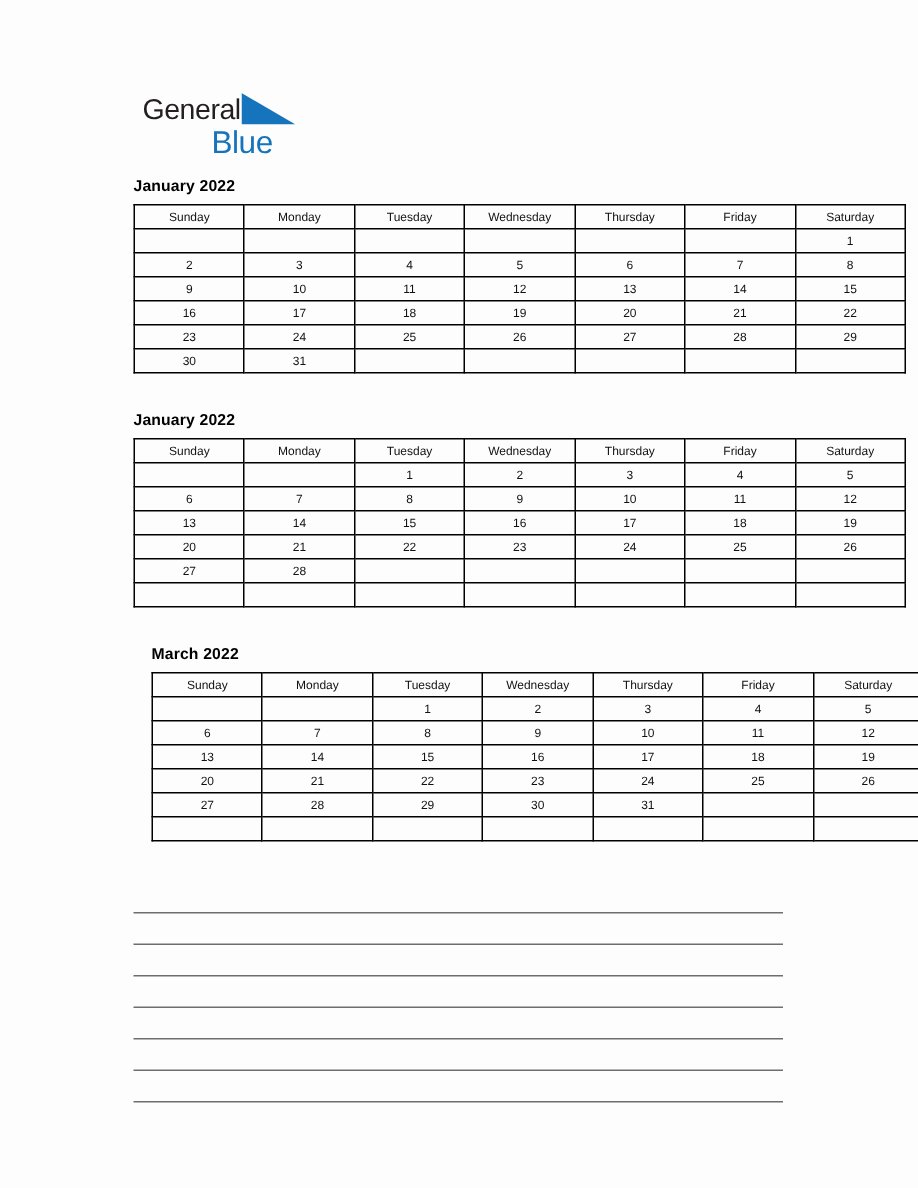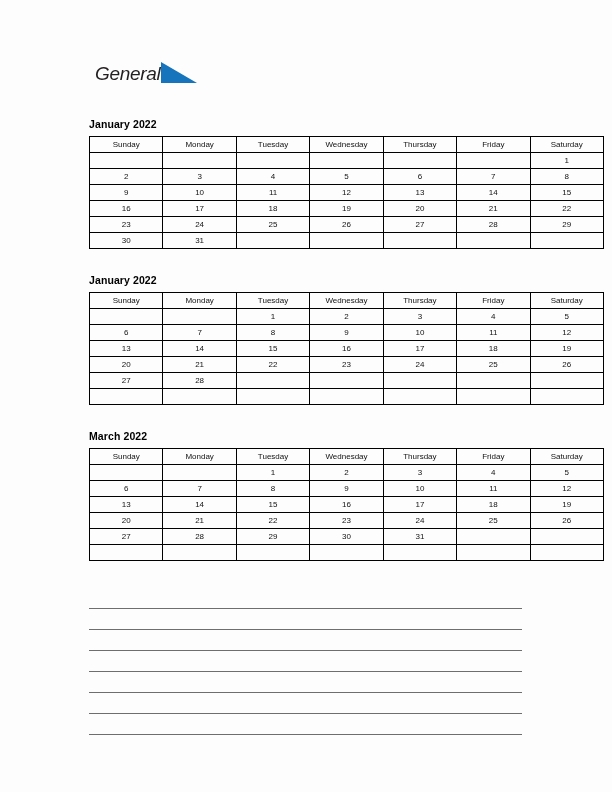--- a/index.html
+++ b/index.html
@@ -16,21 +16,20 @@
     overflow: hidden;
   }
 
   
   .logo {
     position: absolute;
     left: 95px;
     top: 60px;
     width: 110px;
     height: 48px;
-    font-style: italic;
   }
   .logo-row1 {
     position: relative;
     height: 24px;
     display: flex;
     align-items: flex-end;
   }
   .logo-general {
     font-size: 19px;
     font-weight: 400;
@@ -59,21 +58,21 @@
   }
 
   
   .month-block {
     position: absolute;
     left: 89px;
     width: 433px;
   }
   #month-0 { top: 118px; }
   #month-1 { top: 274px; }
-  #month-2 { top: 430px; }
+  #month-2 { top: 430px; margin-left: 12px; }
 
   .month-title {
     text-align: left;
     font-size: 10.5px;
     font-weight: bold;
     color: #000;
     margin-bottom: 6px;
     letter-spacing: 0.1px;
   }
 
@@ -117,20 +116,23 @@
 </style>
 </head>
 <body>
 
 <div class="logo">
   <div class="logo-row1">
     <span class="logo-general">General</span>
     <svg class="logo-triangle" viewBox="0 0 36 21">
       <polygon points="0,21 0,0 36,21" fill="#1574bb"></polygon>
     </svg>
+  </div>
+  <div class="logo-row2">
+    <span class="logo-blue">Blue</span>
   </div>
 </div>
 
 <div class="month-block" id="month-0">
   <div class="month-title">January 2022</div>
   <table class="cal">
     <thead>
       <tr>
         <th>Sunday</th>
         <th>Monday</th>

